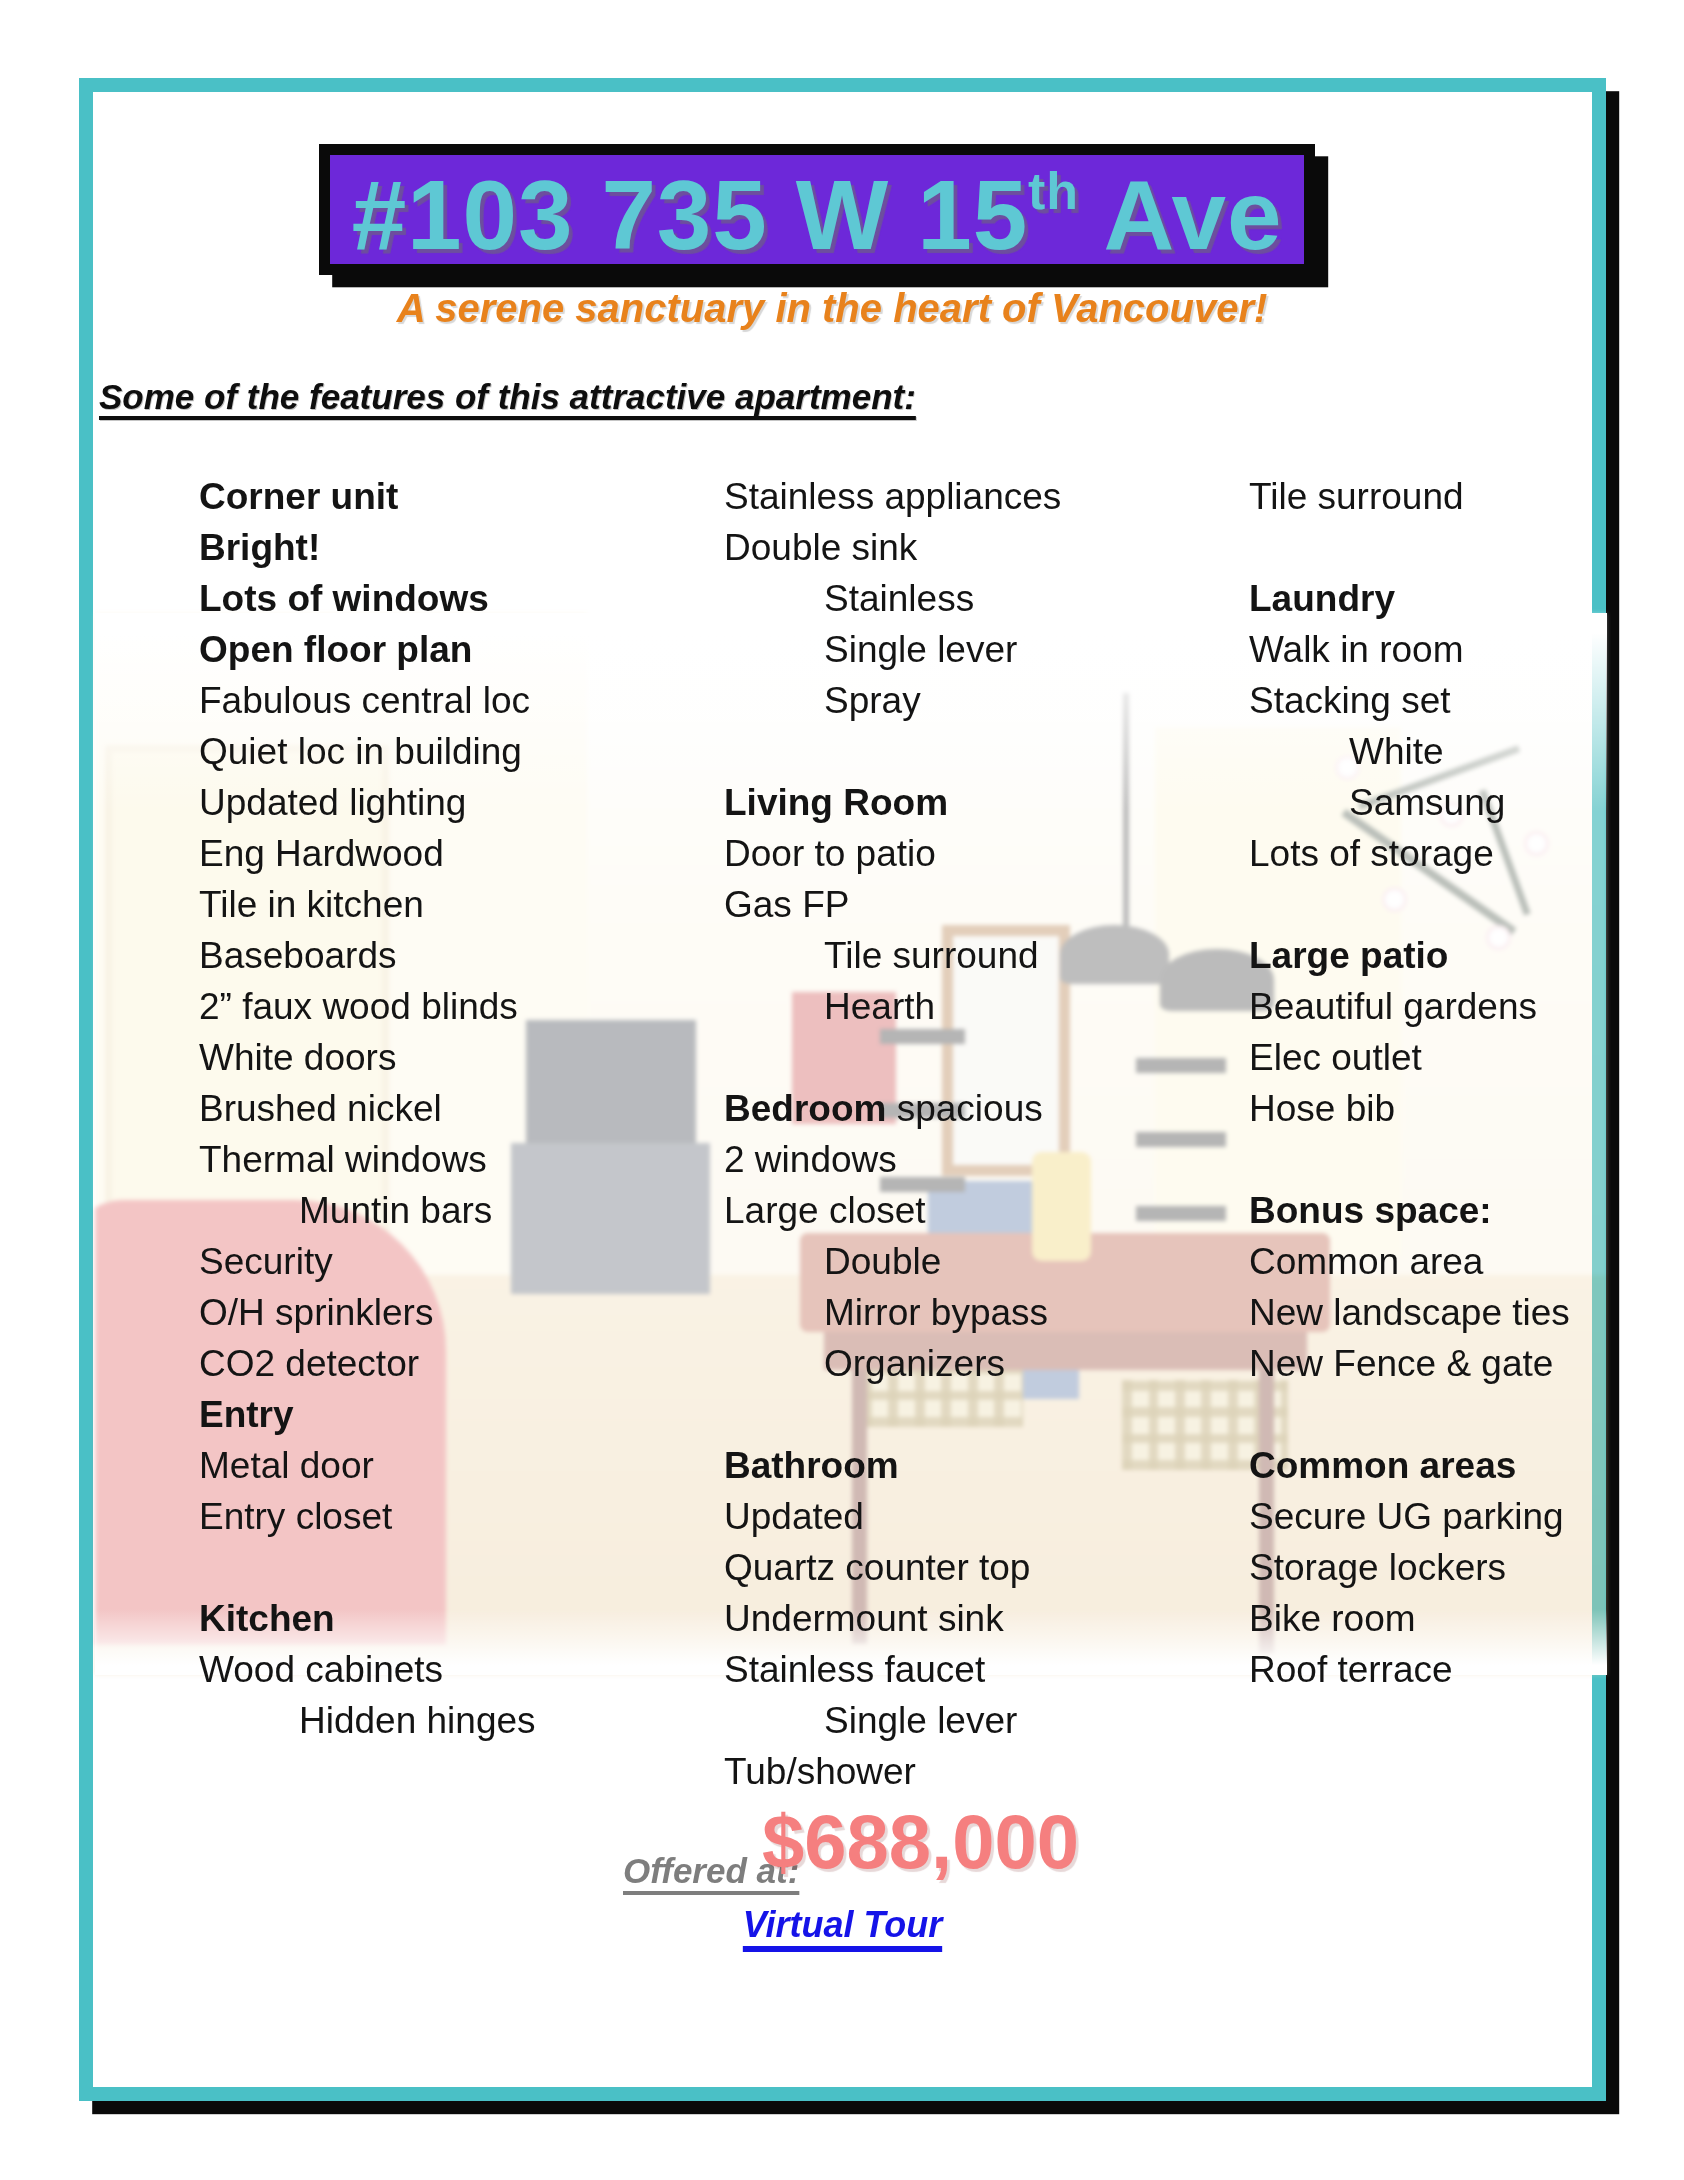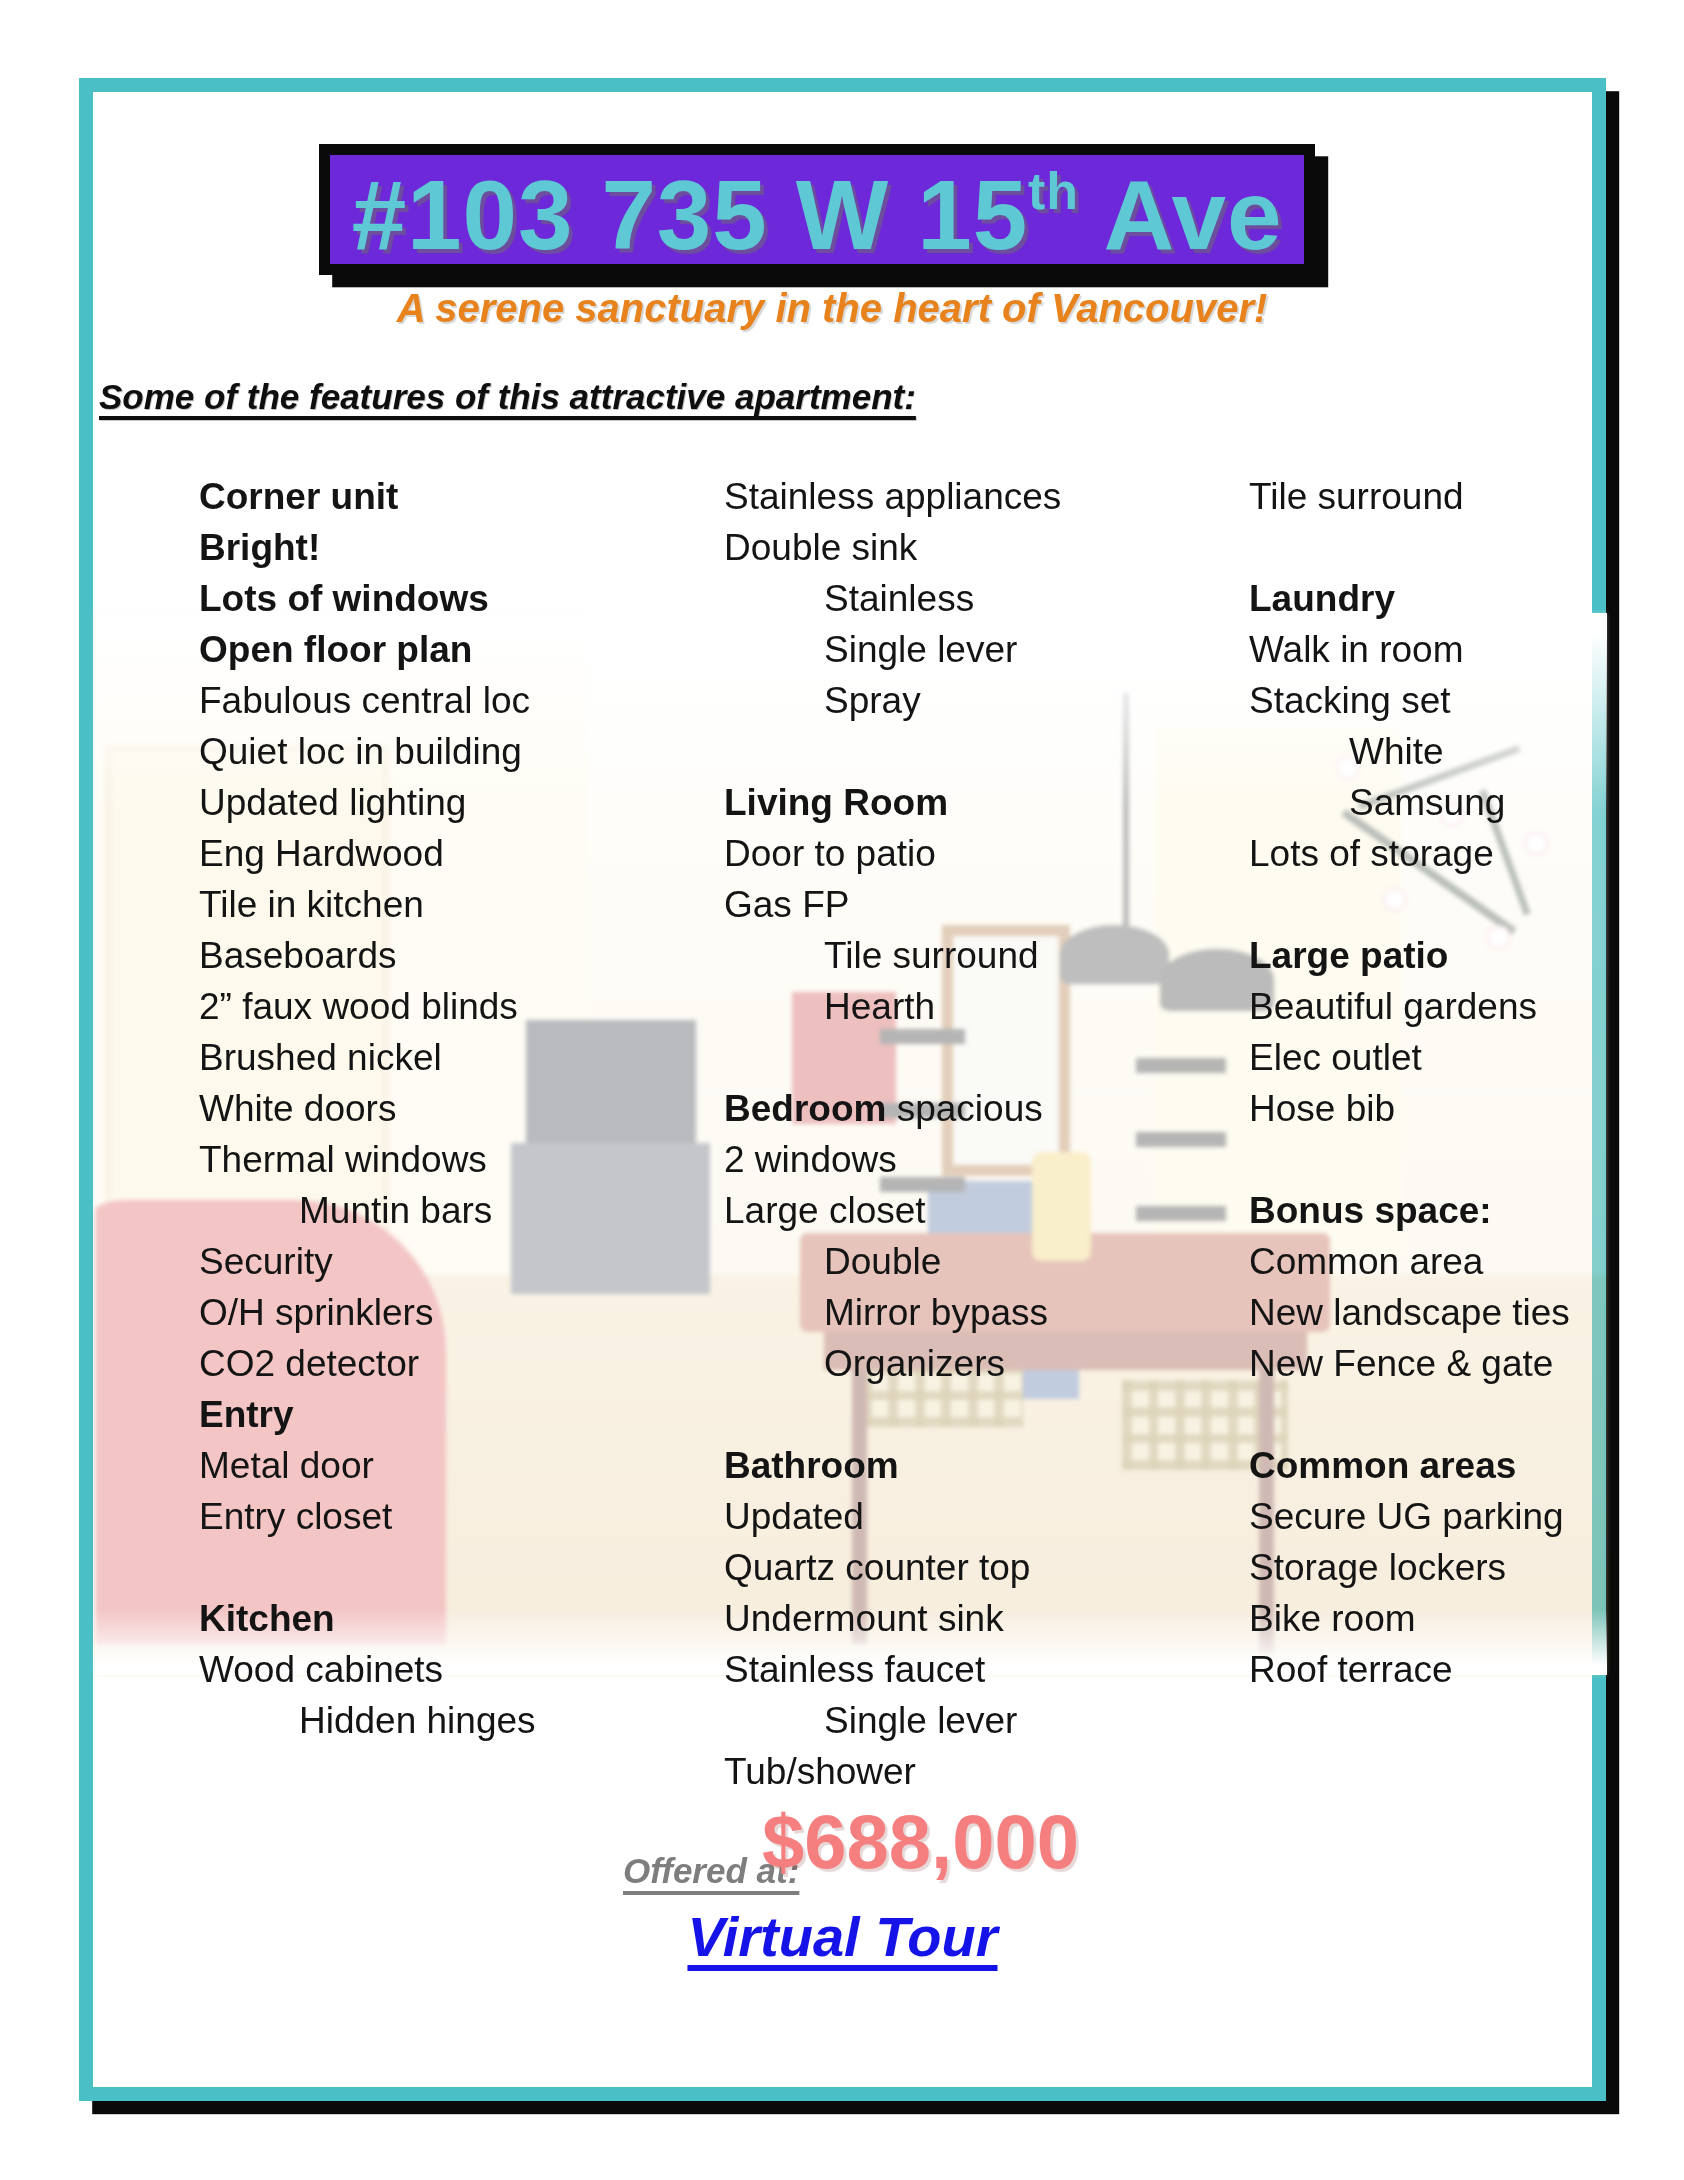--- a/index.html
+++ b/index.html
@@ -100,21 +100,21 @@
   }
   .price{
     position:absolute;left:762px;top:1804px;z-index:2;
     font-size:76px;font-weight:bold;color:var(--price_salmon);line-height:1;white-space:nowrap;
     text-shadow:2.8px 2.8px 0.9px rgba(120,40,40,.18);
   }
   .virtual-tour{
     position:absolute;left:0;top:1904px;width:1685px;text-align:center;z-index:2;
   }
   .virtual-tour a{
-    font-size:56px;font-weight:bold;font-style:italic;color:var(--link_blue);
+    font-size:36px;font-weight:bold;font-style:italic;color:var(--link_blue);
     text-decoration:underline;text-decoration-thickness:5.7px;text-underline-offset:8.5px;
     white-space:nowrap;
   }
 </style>
 </head>
 <body>
 
 <div class="frame"></div>
 
 <div class="photo">
@@ -168,22 +168,22 @@
     <div class="fline bold">Bright!</div>
     <div class="fline bold">Lots of windows</div>
     <div class="fline bold">Open floor plan</div>
     <div class="fline">Fabulous central loc</div>
     <div class="fline">Quiet loc in building</div>
     <div class="fline">Updated lighting</div>
     <div class="fline">Eng Hardwood</div>
     <div class="fline">Tile in kitchen</div>
     <div class="fline">Baseboards</div>
     <div class="fline">2” faux wood blinds</div>
+    <div class="fline">White doors</div>
     <div class="fline">Brushed nickel</div>
-    <div class="fline">White doors</div>
     <div class="fline">Thermal windows</div>
     <div class="fline indent">Muntin bars</div>
     <div class="fline">Security</div>
     <div class="fline">O/H sprinklers</div>
     <div class="fline">CO2 detector</div>
     <div class="fline bold">Entry</div>
     <div class="fline">Metal door</div>
     <div class="fline">Entry closet</div>
     <div class="fline">&nbsp;</div>
     <div class="fline bold">Kitchen</div>

